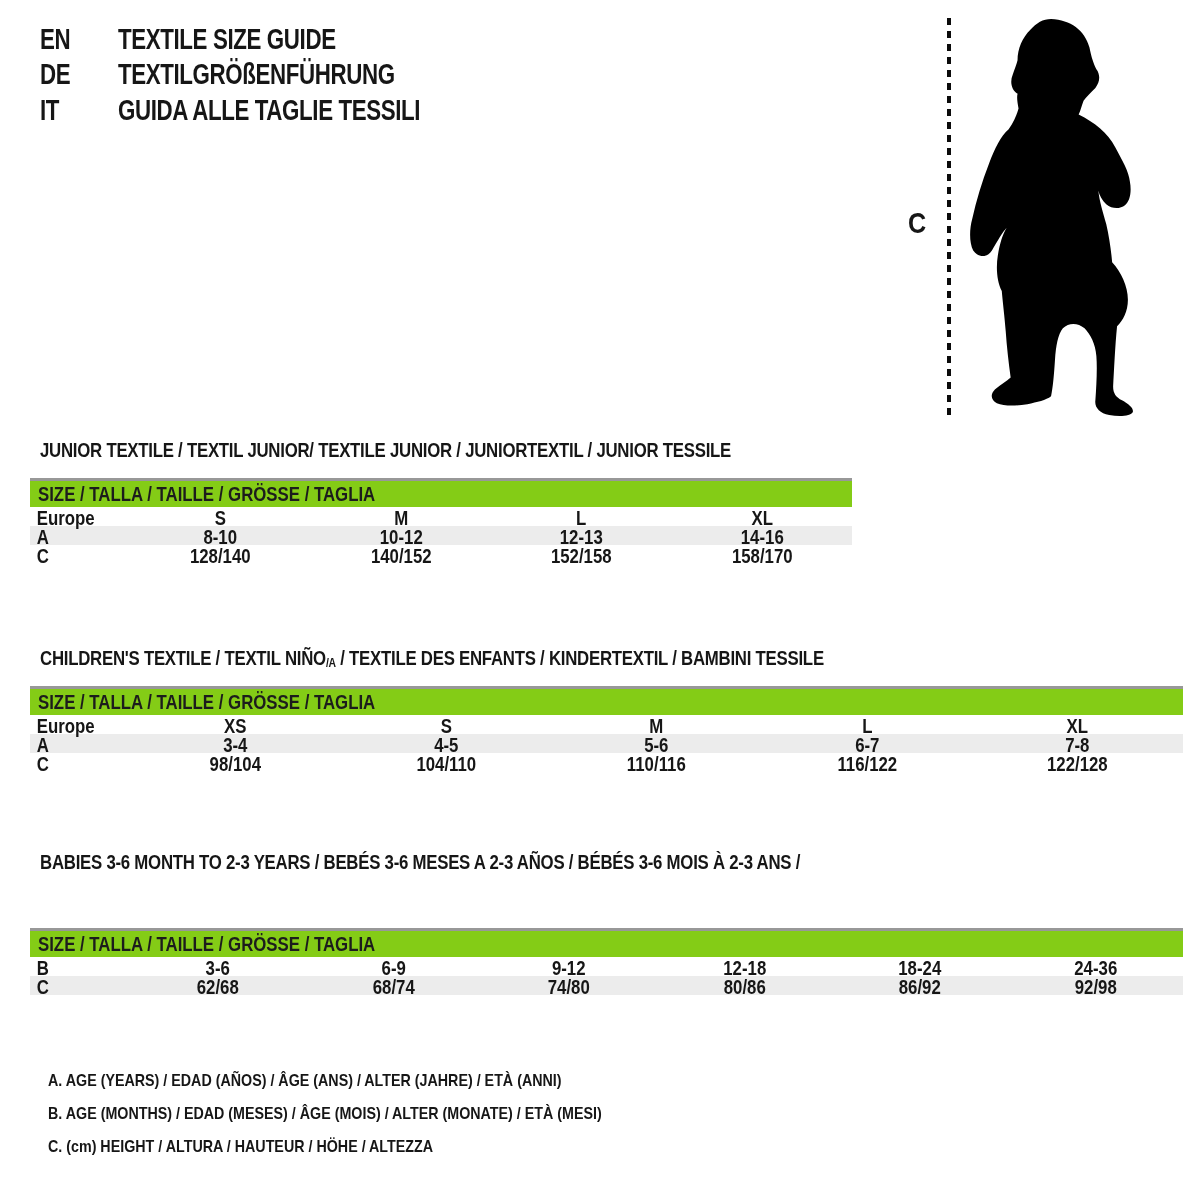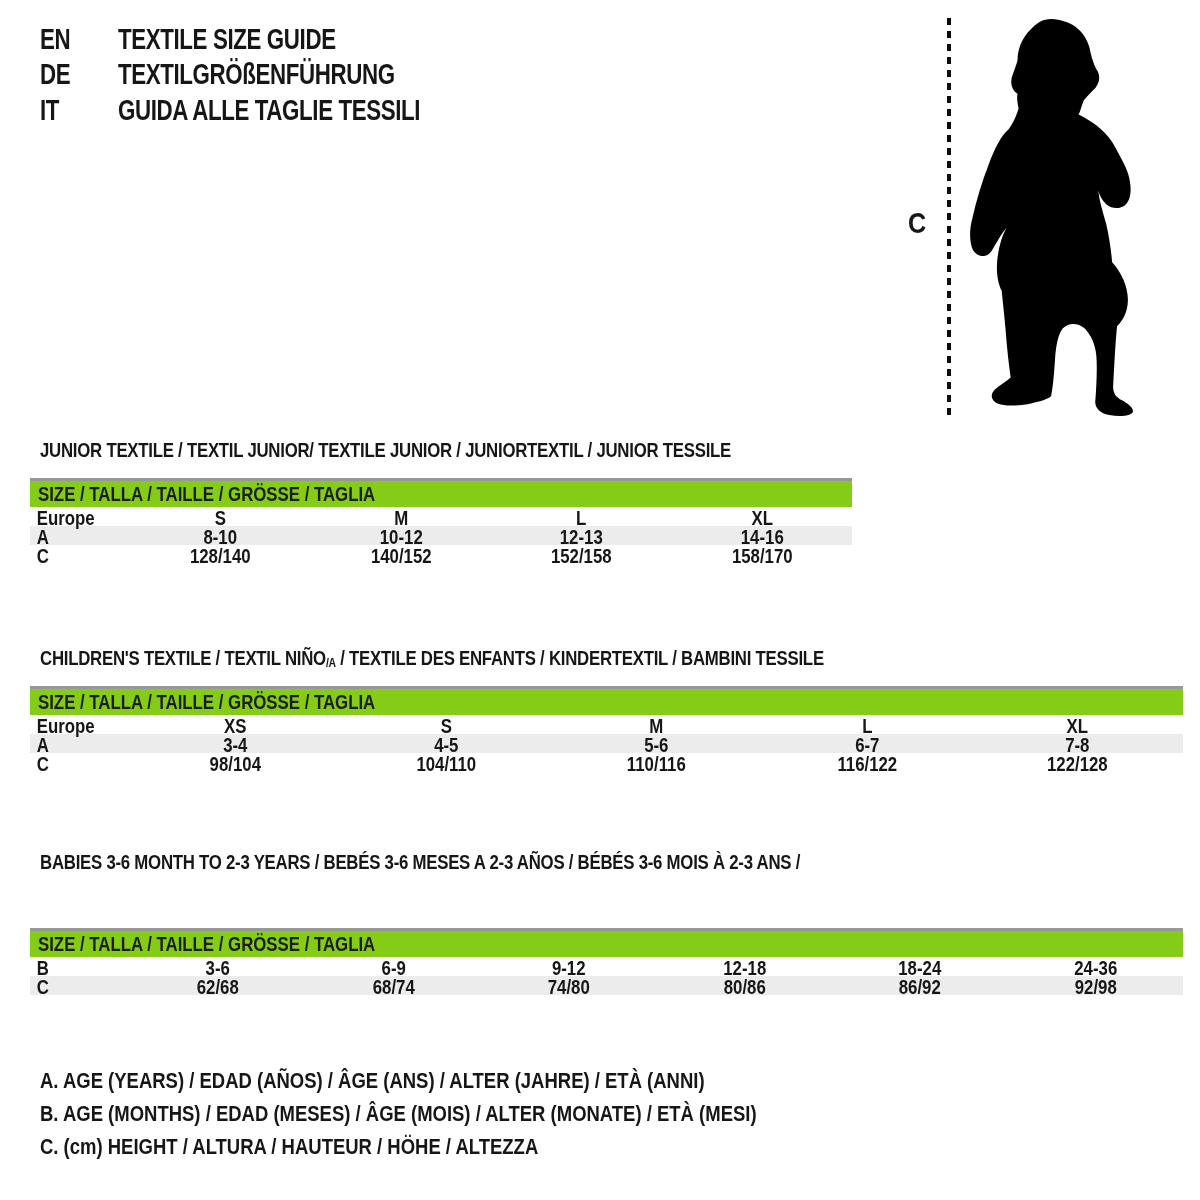--- a/index.html
+++ b/index.html
@@ -40,21 +40,21 @@
   .trow { display:grid; height:19px; align-items:center; font-size:20px; }
   .t4 .trow { grid-template-columns:100px repeat(4,1fr); }
   .t5 .trow { grid-template-columns:100px repeat(5,1fr); }
   .t6 .trow { grid-template-columns:100px repeat(6,1fr); }
   .trow.shade { background:#ececec; }
   .cell { text-align:center; transform:scaleX(0.84); }
   .cell.label { text-align:left; padding-left:8px; transform-origin:0 50%; }
 
   
   .legend { position:absolute; left:40px; top:1064px; }
-  .legend-line { font-size:22px; line-height:33px; }
+  .legend-line { font-size:17px; line-height:33px;margin-left:8px; }
 </style>
 </head>
 <body>
 
 <div class="page">
 
   <div class="lang-block">
     <div class="lang-row">
       <span class="lang-code"><span class="condXL">EN</span></span>
       <span class="condXL">TEXTILE SIZE GUIDE</span>

